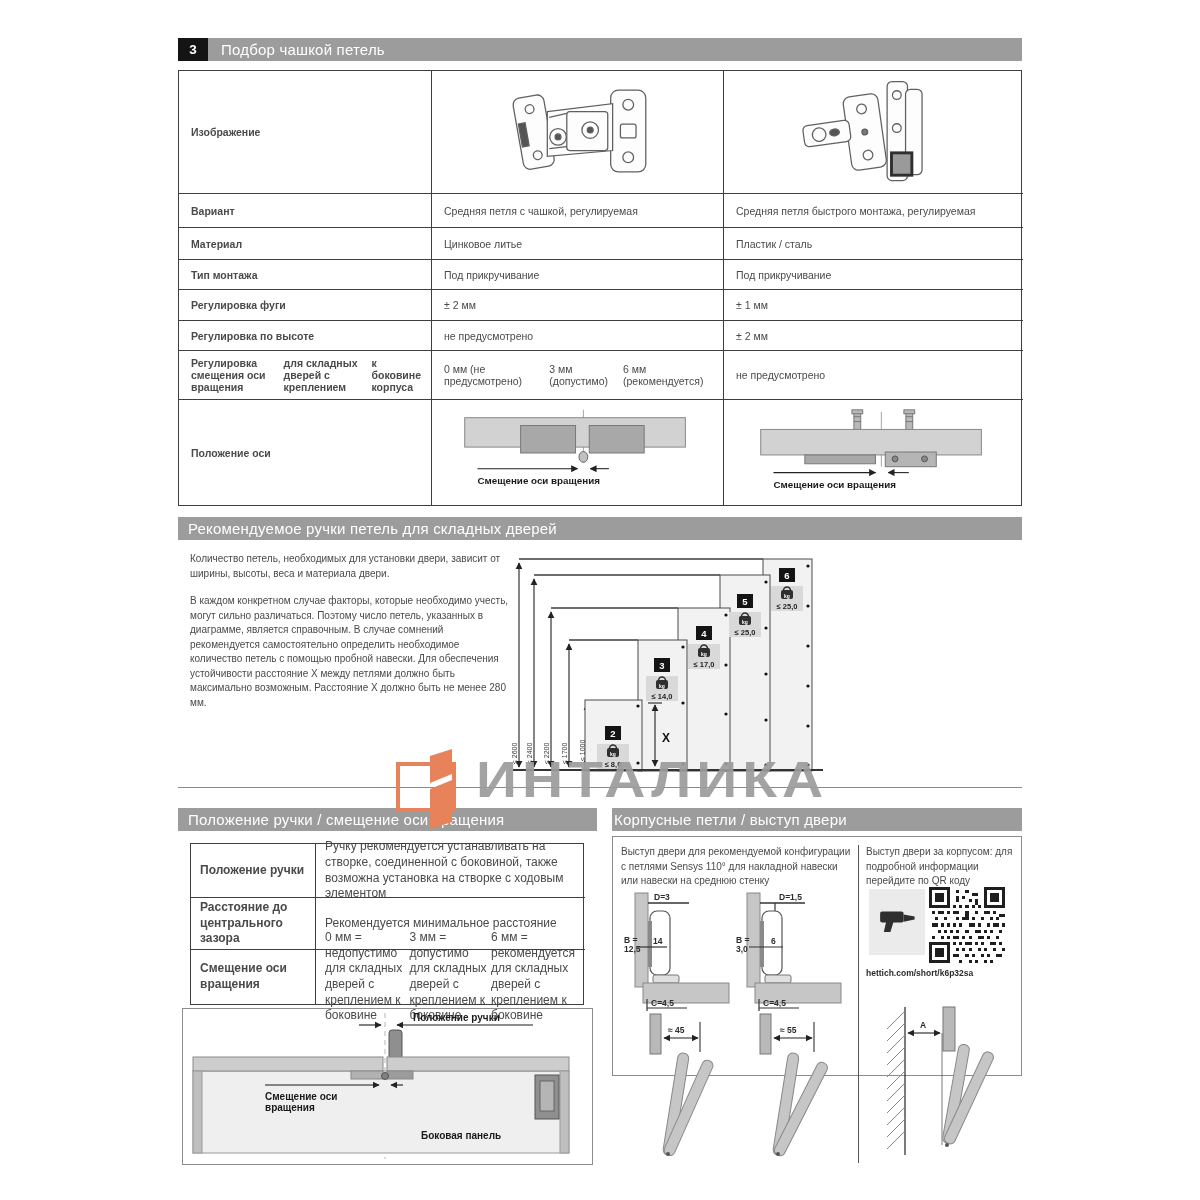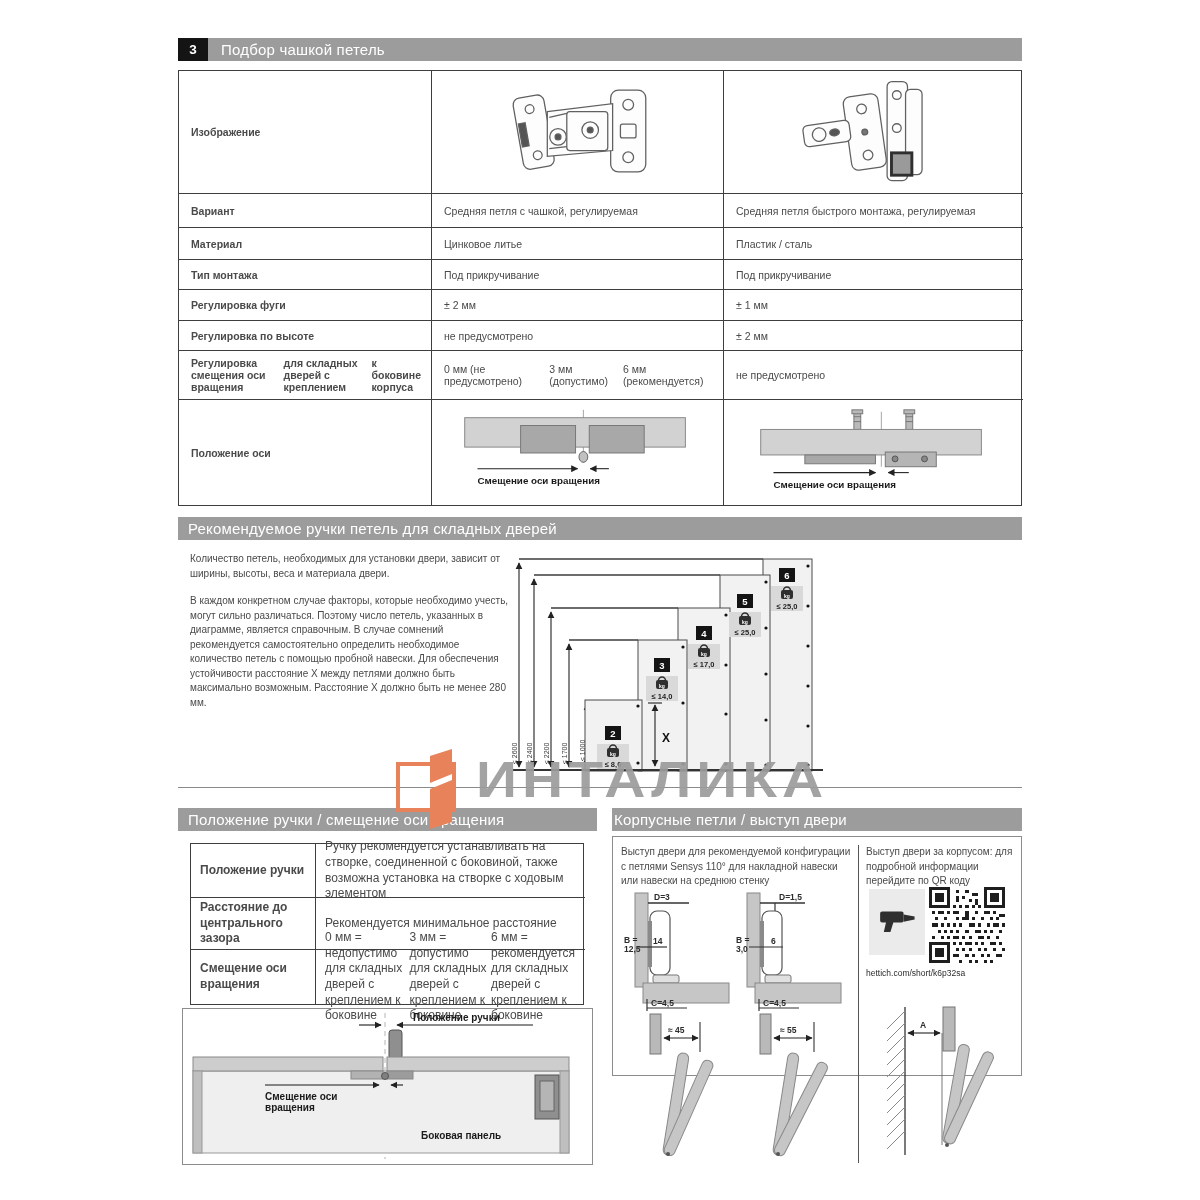--- a/index.html
+++ b/index.html
@@ -468,21 +468,21 @@
         <path fill="#2f2f2f" d="M10 14h26c2 0 3 1 3 3v9c0 2-1 3-3 3H25l-4 13h-9l3-13h-5c-2 0-3-1-3-3v-9c0-2 1-3 3-3z"></path>
         <polygon points="39,18 54,21 54,25 39,28" fill="#2f2f2f"></polygon>
       </svg>
     </div>
     <svg class="abs" style="left:316px;top:50px" width="76" height="76" viewBox="0 0 25 25" shape-rendering="crispEdges">
       <path fill="#1e1e1e" d="M0 0h7v7H0zM18 0h7v7h-7zM0 18h7v7H0z"></path>
       <path fill="#fff" d="M1 1h5v5H1zM19 1h5v5h-5zM1 19h5v5H1z"></path>
       <path fill="#1e1e1e" d="M2 2h3v3H2zM20 2h3v3h-3zM2 20h3v3H2z"></path>
       <path fill="#1e1e1e" d="M9 1h1v1H9zM12 1h1v1h-1zM14 2h2v1h-2zM9 3h1v2H9zM11 3h1v1h-1zM13 4h1v1h-1zM15 4h1v2h-1zM8 6h1v1H8zM10 6h1v1h-1zM12 6h1v1h-1zM14 6h1v1h-1zM16 6h1v1h-1zM1 8h1v1H1zM3 8h2v1H3zM6 8h1v1H6zM8 8h2v1H8zM12 8h1v2h-1zM15 8h1v1h-1zM18 8h2v1h-2zM21 8h1v1h-1zM23 9h2v1h-2zM2 10h1v1H2zM5 10h1v1H5zM9 10h1v1H9zM11 10h2v1h-2zM14 10h1v1h-1zM17 10h1v1h-1zM20 10h1v1h-1zM22 10h1v1h-1zM1 12h2v1H1zM4 12h1v1H4zM6 12h1v1H6zM8 12h1v1H8zM10 12h1v1h-1zM13 12h2v1h-2zM16 12h1v1h-1zM19 12h1v1h-1zM21 12h2v1h-2zM24 12h1v1h-1zM3 14h1v1H3zM5 14h1v1H5zM7 14h1v1H7zM9 14h1v1H9zM12 14h1v1h-1zM15 14h2v1h-2zM18 14h1v1h-1zM20 14h1v1h-1zM23 14h1v1h-1zM1 16h1v1H1zM4 16h1v1H4zM6 16h1v1H6zM8 16h2v1H8zM11 16h1v1h-1zM13 16h1v1h-1zM16 16h2v1h-2zM19 16h1v1h-1zM22 16h1v1h-1zM8 18h1v1H8zM10 18h1v1h-1zM12 18h2v1h-2zM15 18h1v1h-1zM17 18h1v1h-1zM20 18h2v1h-2zM23 18h1v1h-1zM9 20h1v1H9zM11 20h1v1h-1zM13 20h1v1h-1zM16 20h1v1h-1zM18 20h1v1h-1zM21 20h1v1h-1zM24 20h1v1h-1zM8 22h2v1H8zM12 22h1v1h-1zM14 22h1v1h-1zM17 22h1v1h-1zM19 22h1v1h-1zM22 22h2v1h-2zM10 24h1v1h-1zM13 24h1v1h-1zM15 24h1v1h-1zM18 24h1v1h-1zM20 24h1v1h-1z"></path>
     </svg>
-    <div class="abs" style="left:253px;top:131px;font-size:8.5px;font-weight:normal;color:#2c2c2c">hettich.com/short/k6p32sa</div>
+    <div class="abs" style="left:253px;top:131px;font-size:8.5px;font-weight:bold;color:#2c2c2c">hettich.com/short/k6p32sa</div>
 
     <svg class="abs" style="left:252px;top:168px" width="150" height="158" viewBox="0 0 150 158">
       <line x1="40" y1="2" x2="40" y2="150" stroke="#333" stroke-width="1.3"></line>
       <g stroke="#8a8a8a" stroke-width="1">
         <line x1="40" y1="6" x2="22" y2="24"></line>
           <line x1="40" y1="18" x2="22" y2="36"></line>
         <line x1="40" y1="30" x2="22" y2="48"></line>
           <line x1="40" y1="42" x2="22" y2="60"></line>
         <line x1="40" y1="54" x2="22" y2="72"></line>
           <line x1="40" y1="66" x2="22" y2="84"></line>

